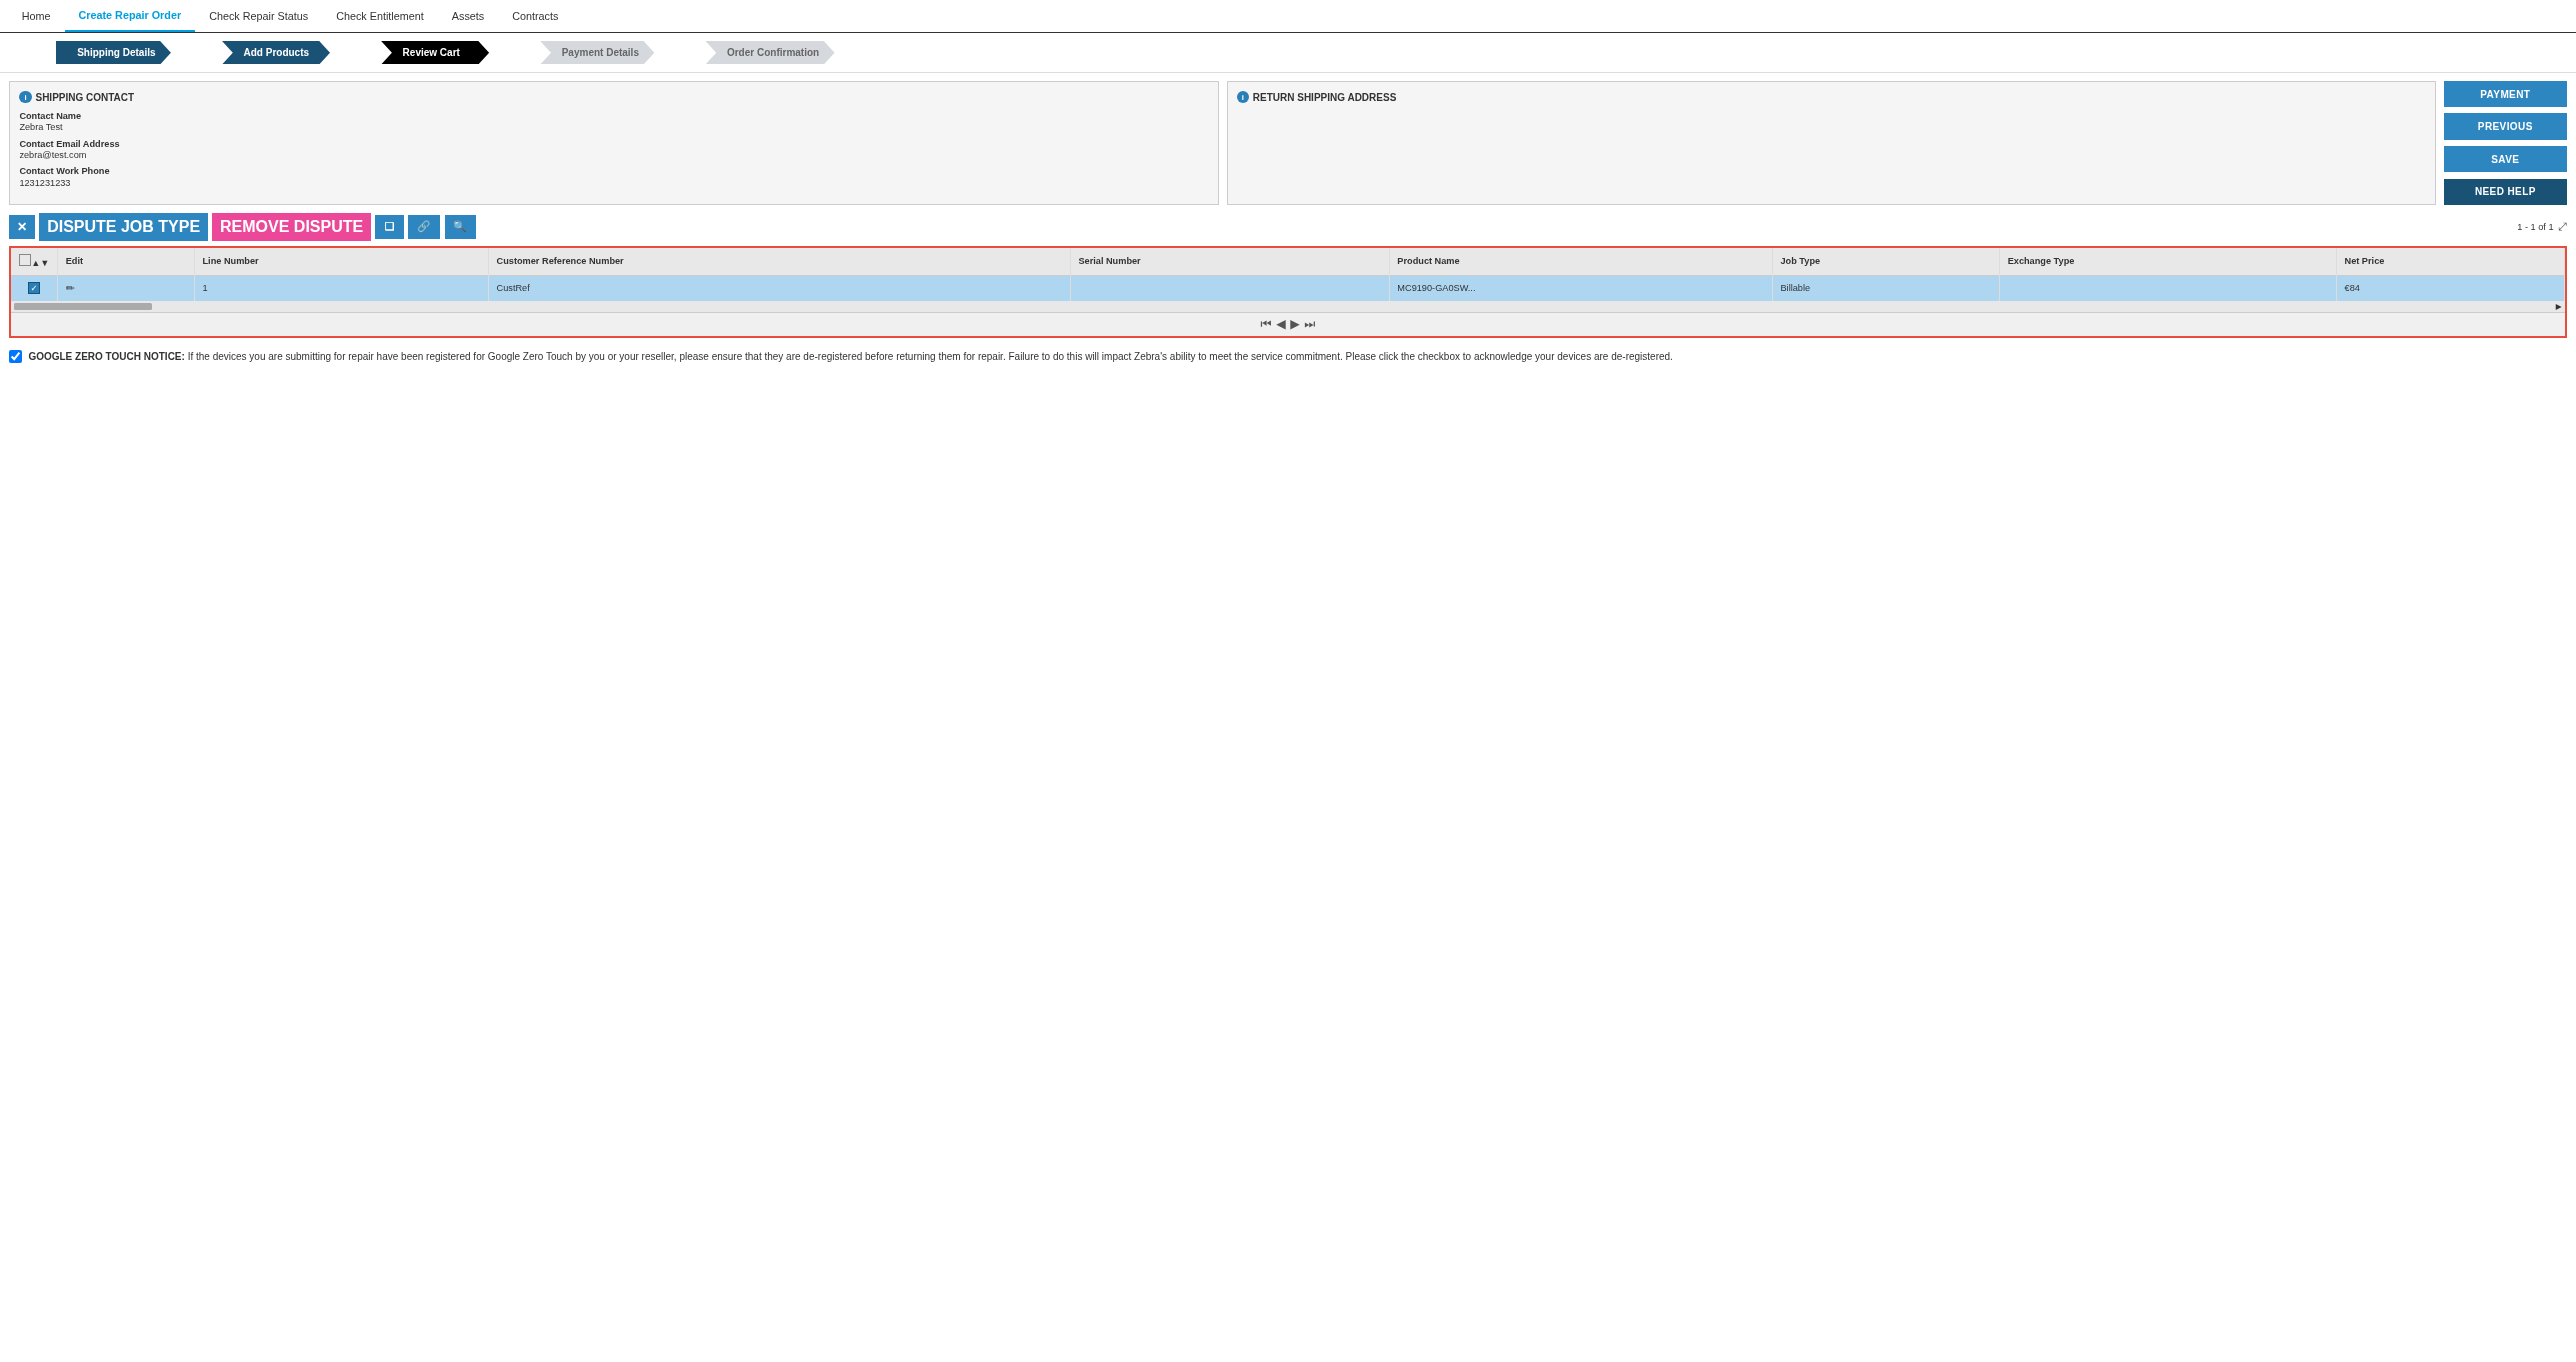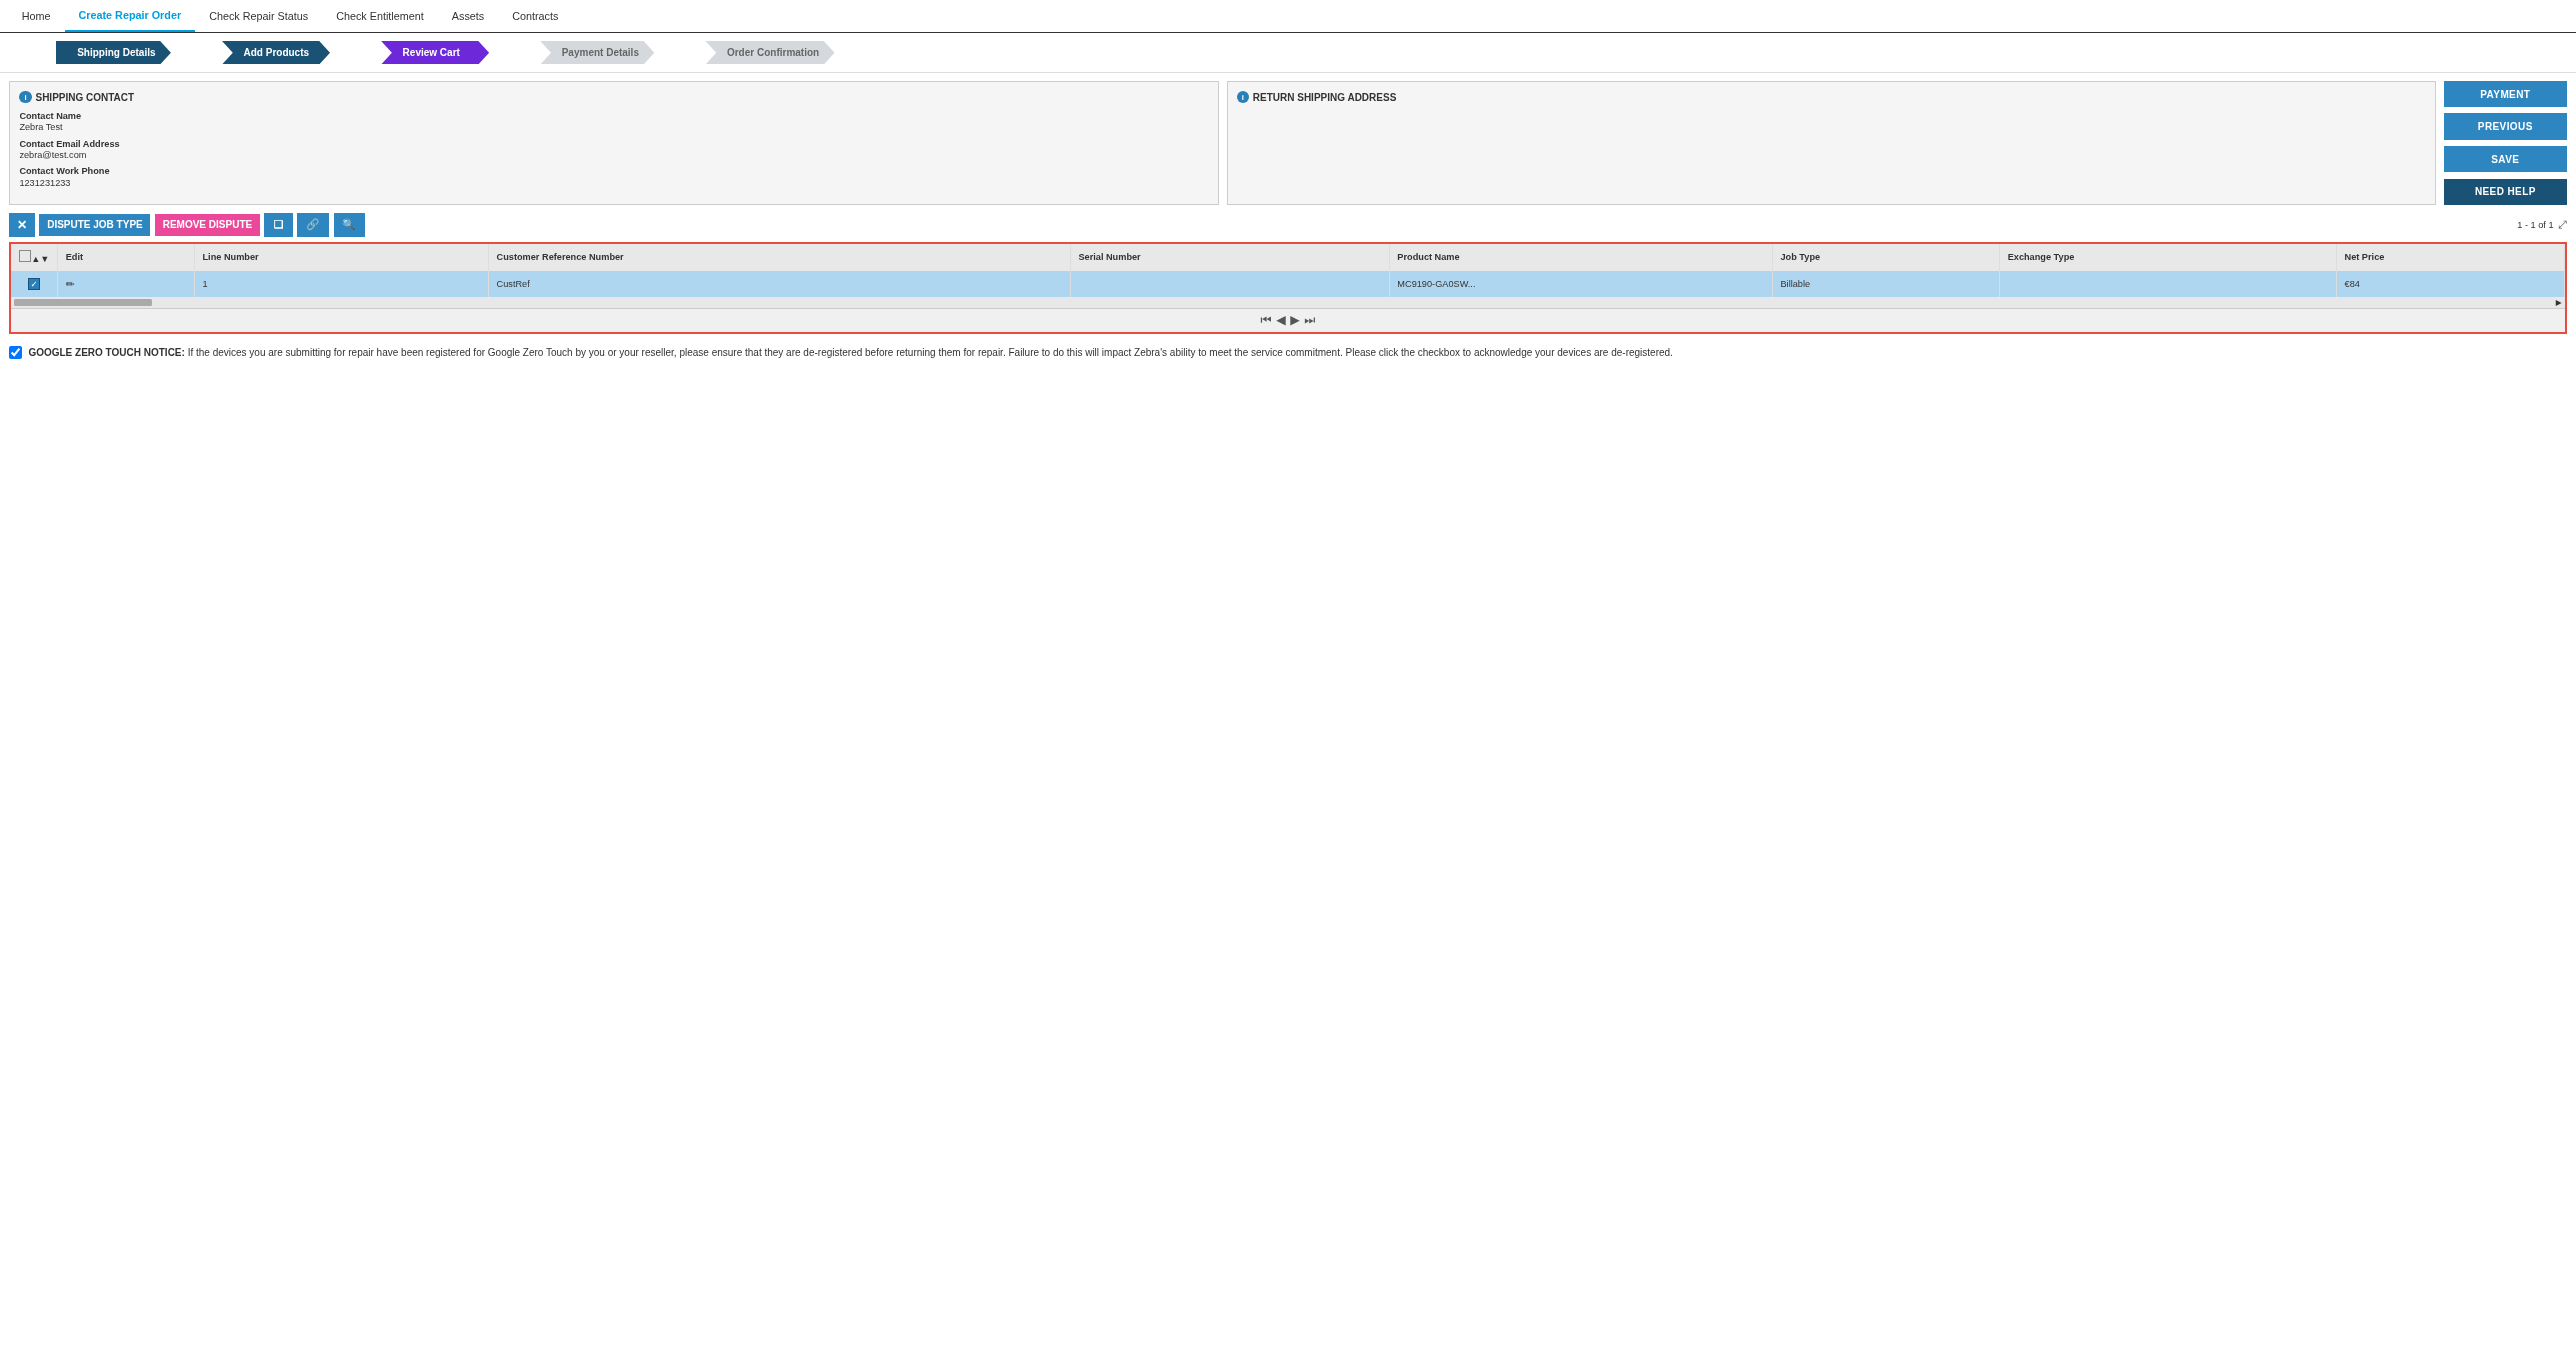--- a/index.html
+++ b/index.html
@@ -47,21 +47,21 @@
       clip-path: polygon(0 0, calc(100% - 10.8px) 0, 100% 50%, calc(100% - 10.8px) 100%, 0 100%, 10.8px 50%);
       margin-right: 3.1px;
       min-width: 108px;
       cursor: pointer;
       margin-left: 48px;
     }
     .step:first-child {
       clip-path: polygon(0 0, calc(100% - 10.8px) 0, 100% 50%, calc(100% - 10.8px) 100%, 0 100%);
     }
     .step.active {
-      background: #6d28d9;
+      background: #000000;
     }
     .step.inactive {
       background: #d5d8dc;
       color: #666;
     }
 
     
     .main-content {
       padding: 7.7px 9.2px;
     }
@@ -124,21 +124,21 @@
     .toolbar {
       display: flex;
       align-items: center;
       gap: 4.6px;
       margin-bottom: 4.6px;
     }
     .tool-btn {
       padding: 5.4px 7.7px;
       border: none;
       cursor: pointer;
-      font-size: 10px;
+      font-size: 16px;
       font-weight: bold;
       color: #fff;
     }
     .tool-btn.close-btn { background: #2e86c1; font-size: 12.3px; }
     .tool-btn.dispute-btn { background: #2e86c1; }
     .tool-btn.remove-btn { background: #ec4899; text-align: right; }
     .tool-btn.icon-btn { background: #2e86c1; font-size: 10.8px; padding: 5.4px 9.2px; }
 
     .pagination-info {
       margin-left: auto;

